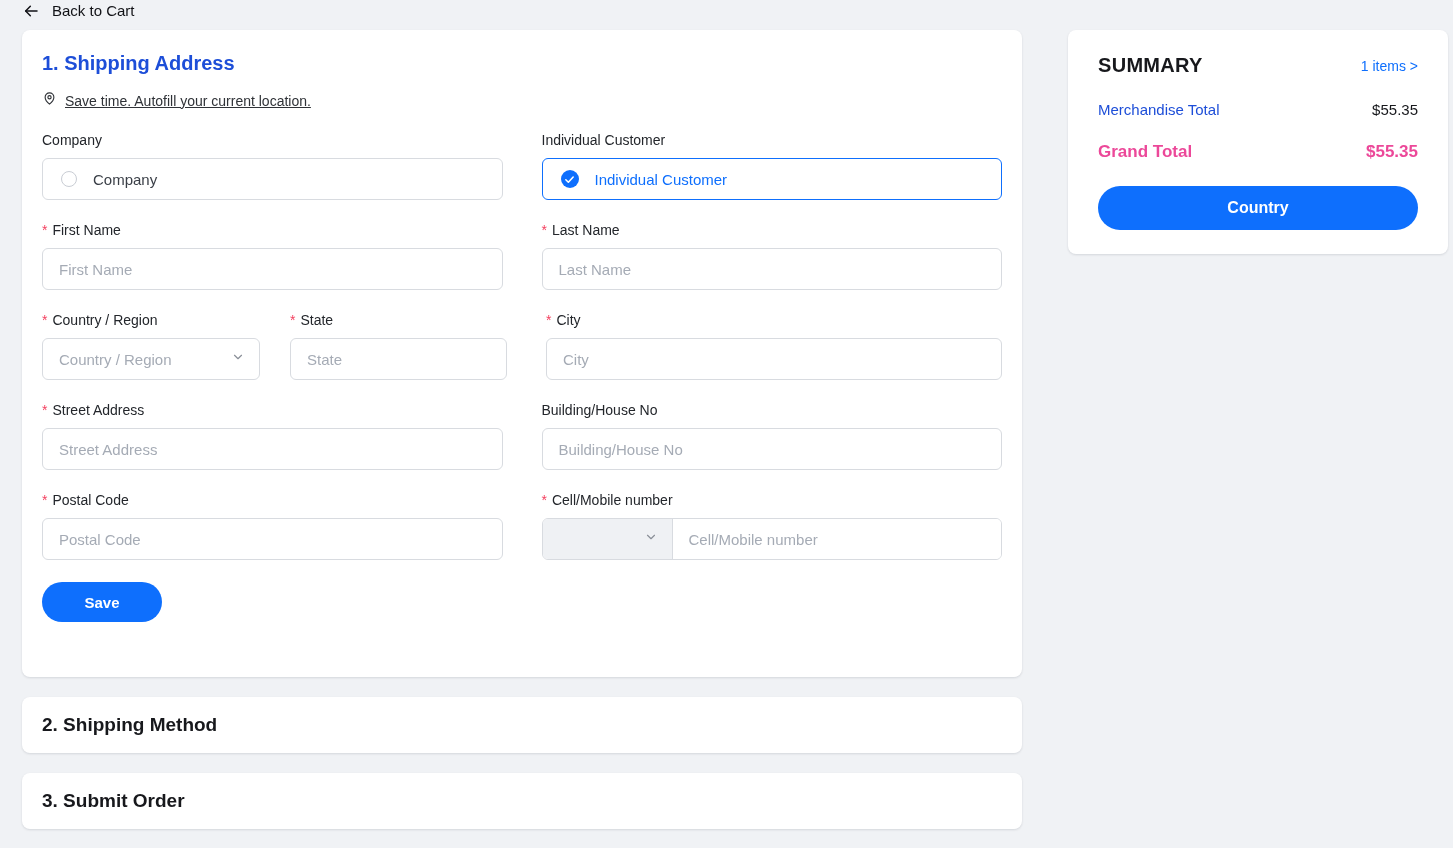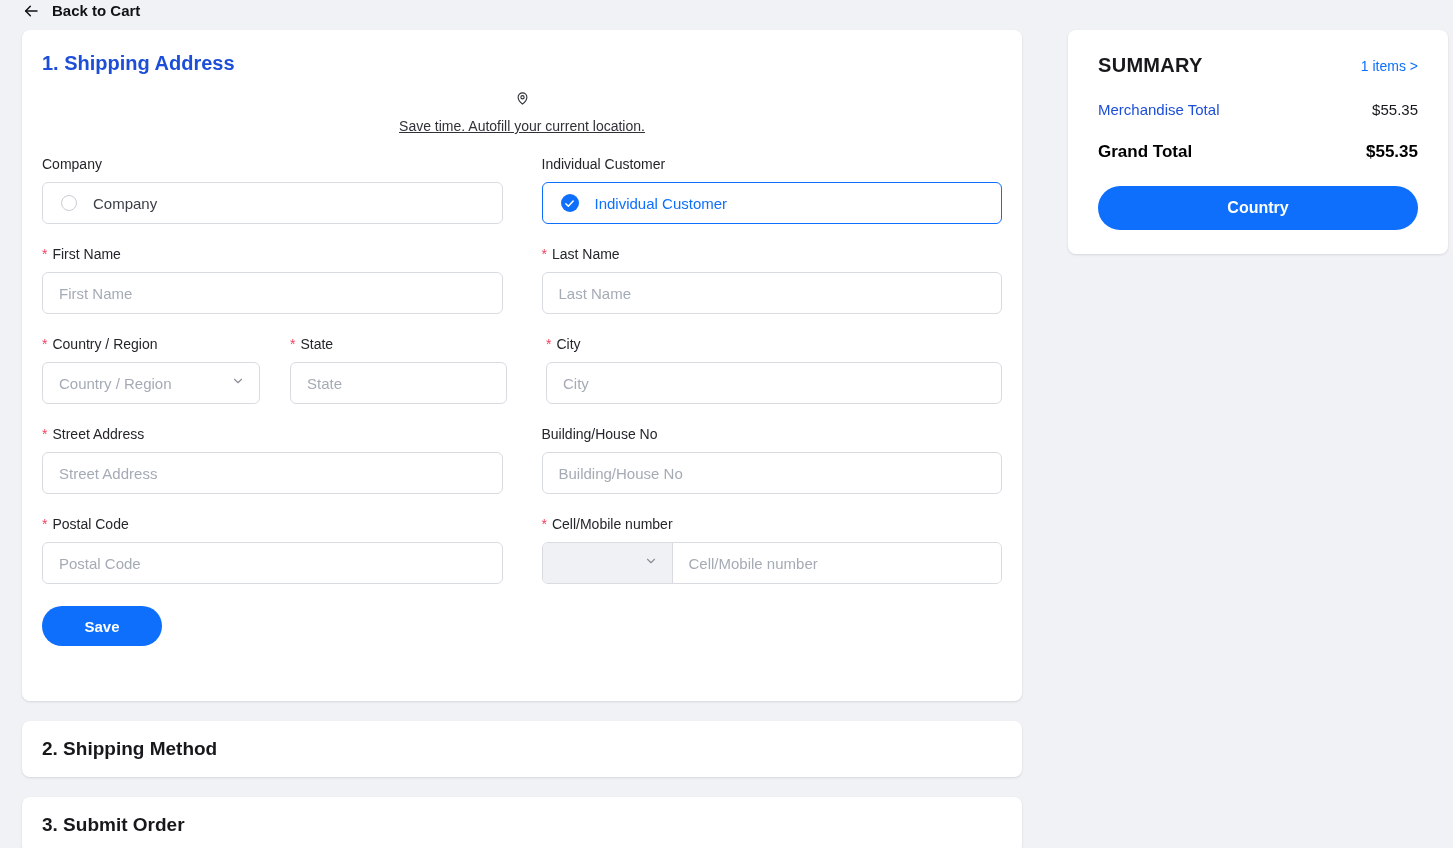--- a/index.html
+++ b/index.html
@@ -12,38 +12,38 @@
     overflow: hidden;
   }
 
   
   .back-bar {
     position: absolute; left: 22px; top: 2px;
     display: flex; align-items: center; gap: 12px;
     cursor: pointer;
   }
   .back-bar svg { display: block; }
-  .back-label { font-size: 15px; font-weight: 700; color: #111216; }
+  .back-label { font-size: 15px; font-weight: 400; color: #111216; }
 
   
   .card {
     background: #FFFFFF;
     border-radius: 8px;
     box-shadow: 0 1px 2px rgba(16,24,40,.05), 0 1px 3px rgba(16,24,40,.07);
   }
   .main-col { position: absolute; left: 22px; top: 30px; width: 1000px; }
   .card-shipping { padding: 22px 20px 55px 20px; }
   .card-small { margin-top: 20px; padding: 17px 20px; }
   .card-small h3 { font-size: 19px; font-weight: 700; color: #17181C; line-height: 22px; }
 
   .section-title { font-size: 20px; font-weight: 700; color: #1d4ed8; }
 
   .autofill-row {
     margin-top: 16px;
-    display: flex; align-items: center; gap: 8px; flex-direction: column;
+    display: flex; align-items: center; gap: 8px;
   }
   .autofill-link {
     font-size: 14px; color: #2F3237;
     text-decoration: underline; cursor: pointer;
   }
 
   
   .form-row { display: flex; gap: 39px; }
   .col { width: 465px; }
   .field-label {
@@ -128,21 +128,21 @@
   }
   .summary-head { display: flex; align-items: center; justify-content: space-between; }
   .summary-title { font-size: 20px; font-weight: 800; color: #17181C; letter-spacing: .3px; }
   .items-link { font-size: 14px; color: #0E6FFD; font-weight: 500; cursor: pointer; margin-left: 13px; }
   .summary-row {
     margin-top: 24px;
     display: flex; align-items: center; justify-content: space-between;
   }
   .mt-label { font-size: 15px; color: #1d4ed8; }
   .mt-value { font-size: 15px; color: #17181C; }
-  .gt-label, .gt-value { font-size: 17px; font-weight: 700; color: #000000; }
+  .gt-label, .gt-value { font-size: 17px; font-weight: 700; color: #ec4899; }
   .continue-btn { margin-top: 24px; width: 100%; height: 44px; font-size: 16px; }
 </style>
 </head>
 <body>
 
 <div class="back-bar">
   <span>
     <svg width="18" height="16" viewBox="0 0 24 24" fill="none" stroke="#111216" stroke-width="2.2" stroke-linecap="round" stroke-linejoin="round">
         <line x1="21" y1="12" x2="4" y2="12"></line>
         <polyline points="11 5 4 12 11 19"></polyline>

